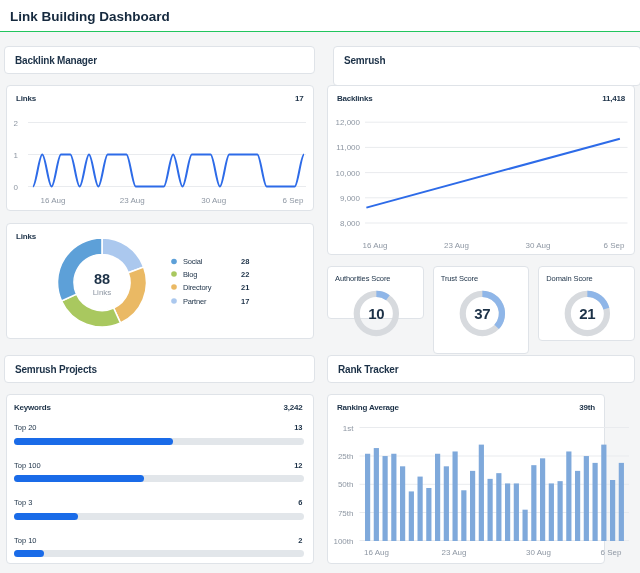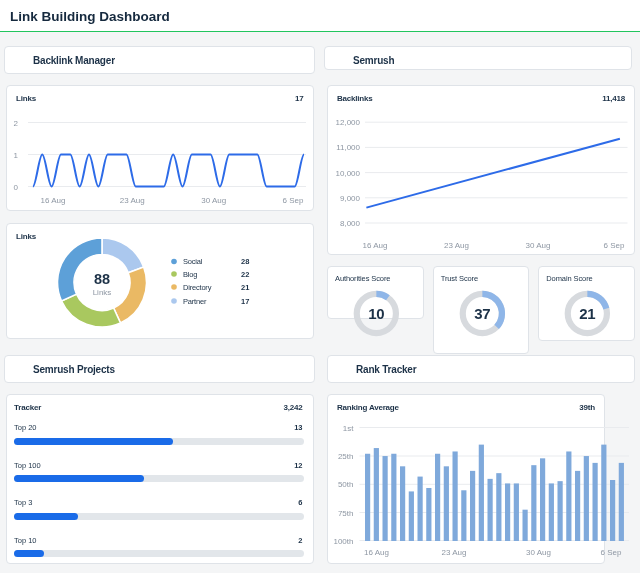--- a/index.html
+++ b/index.html
@@ -1,19 +1,19 @@
 <!DOCTYPE html>
 <html><head><meta charset="utf-8"><title>Link Building Dashboard</title>
 <style>
 * { margin:0; padding:0; box-sizing:border-box; }
 html,body { width:640px; height:573px; background:#f4f5f6; font-family:"Liberation Sans",sans-serif; overflow:hidden; }
 .topbar { position:absolute; left:0; top:0; width:640px; height:32px; background:#ffffff; border-bottom:1px solid #22c55e; }
 .topbar h1 { position:absolute; left:10px; top:10px; font-size:13.5px; line-height:13px; font-weight:bold; color:#15293e; }
 .card { position:absolute; background:#ffffff; border:1px solid #dfe3e8; border-radius:4px; }
-.hdr { line-height:27px; padding-left:28px; font-size:10px; font-weight:600; letter-spacing:-0.2px; color:#1c3147; }
+.hdr { line-height:27px; padding-left:10px; font-size:10px; font-weight:600; letter-spacing:-0.2px; color:#1c3147; }
 .ct { position:absolute; left:9px; top:8px; font-size:8px; letter-spacing:-0.2px; font-weight:bold; color:#1c3147; }
 .cv { position:absolute; right:9px; top:8px; font-size:8px; letter-spacing:-0.2px; font-weight:bold; color:#1c3147; }
 .gt { position:absolute; left:7px; top:7px; font-size:7.5px; letter-spacing:-0.1px; color:#1c3147; }
 svg text { font-family:"Liberation Sans",sans-serif; }
 </style></head>
 <body>
 <div class="topbar">
     <h1>Link Building Dashboard</h1>
   </div>
 
@@ -57,21 +57,21 @@
       <text x="234" y="65.8" font-size="7.5px" font-weight="bold" fill="#1c3147">21</text>
       <circle cx="167" cy="77.0" r="2.8" fill="#abc8ee"></circle>
       <text x="176" y="79.8" font-size="7.5px" letter-spacing="-0.2" fill="#1c3147">Partner</text>
       <text x="234" y="79.8" font-size="7.5px" font-weight="bold" fill="#1c3147">17</text>
 </svg>
 </div>
 
 <div class="card hdr" style="left:4px;top:354.5px;width:311px;height:28px">Semrush Projects</div>
 
 <div class="card" style="left:6px;top:394px;width:307.5px;height:170px">
-  <span class="ct" style="left:7px">Tracker</span>
+  <span class="ct" style="left:7px">Keywords</span>
     <span class="cv" style="right:10px">3,242</span>
   <div style="position:absolute;left:7px;right:10px;top:28px">
 <div style="position:absolute;left:0;top:0;font-size:7.5px;color:#1c3147">Top 20</div>
 <div style="position:absolute;right:0;top:0;font-size:7.5px;font-weight:bold;color:#1c3147">13</div>
 <div style="position:absolute;left:0;top:14.5px;width:290px;height:7px;border-radius:4px;background:#e2e6ea">
 <div style="position:absolute;left:0;top:0;width:159px;height:7px;border-radius:4px;background:#1a6be8"></div>
 </div>
     </div>
     <div style="position:absolute;left:7px;right:10px;top:65.5px">
 <div style="position:absolute;left:0;top:0;font-size:7.5px;color:#1c3147">Top 100</div>
@@ -89,21 +89,21 @@
     </div>
     <div style="position:absolute;left:7px;right:10px;top:140.5px">
 <div style="position:absolute;left:0;top:0;font-size:7.5px;color:#1c3147">Top 10</div>
 <div style="position:absolute;right:0;top:0;font-size:7.5px;font-weight:bold;color:#1c3147">2</div>
 <div style="position:absolute;left:0;top:14.5px;width:290px;height:7px;border-radius:4px;background:#e2e6ea">
 <div style="position:absolute;left:0;top:0;width:30px;height:7px;border-radius:4px;background:#1a6be8"></div>
 </div>
     </div>
 </div>
 
-<div class="card hdr" style="left:324px;top:45.5px;width:308px;height:24px">Semrush</div>
+<div class="card hdr" style="left:333px;top:45.5px;width:308px;height:40px">Semrush</div>
 
 <div class="card" style="left:327px;top:85px;width:308px;height:170px">
   <span class="ct">Backlinks</span>
     <span class="cv">11,418</span>
   <svg width="308" height="170" viewBox="0 0 308 170" style="position:absolute;left:0;top:0">
 <line x1="37" y1="36.2" x2="299.5" y2="36.2" stroke="#e9ebee" stroke-width="1"></line>
       <text x="32" y="39.2" text-anchor="end" font-size="8px" fill="#8e97a3">12,000</text>
       <line x1="37" y1="61.4" x2="299.5" y2="61.4" stroke="#e9ebee" stroke-width="1"></line>
       <text x="32" y="64.4" text-anchor="end" font-size="8px" fill="#8e97a3">11,000</text>
       <line x1="37" y1="86.6" x2="299.5" y2="86.6" stroke="#e9ebee" stroke-width="1"></line>

